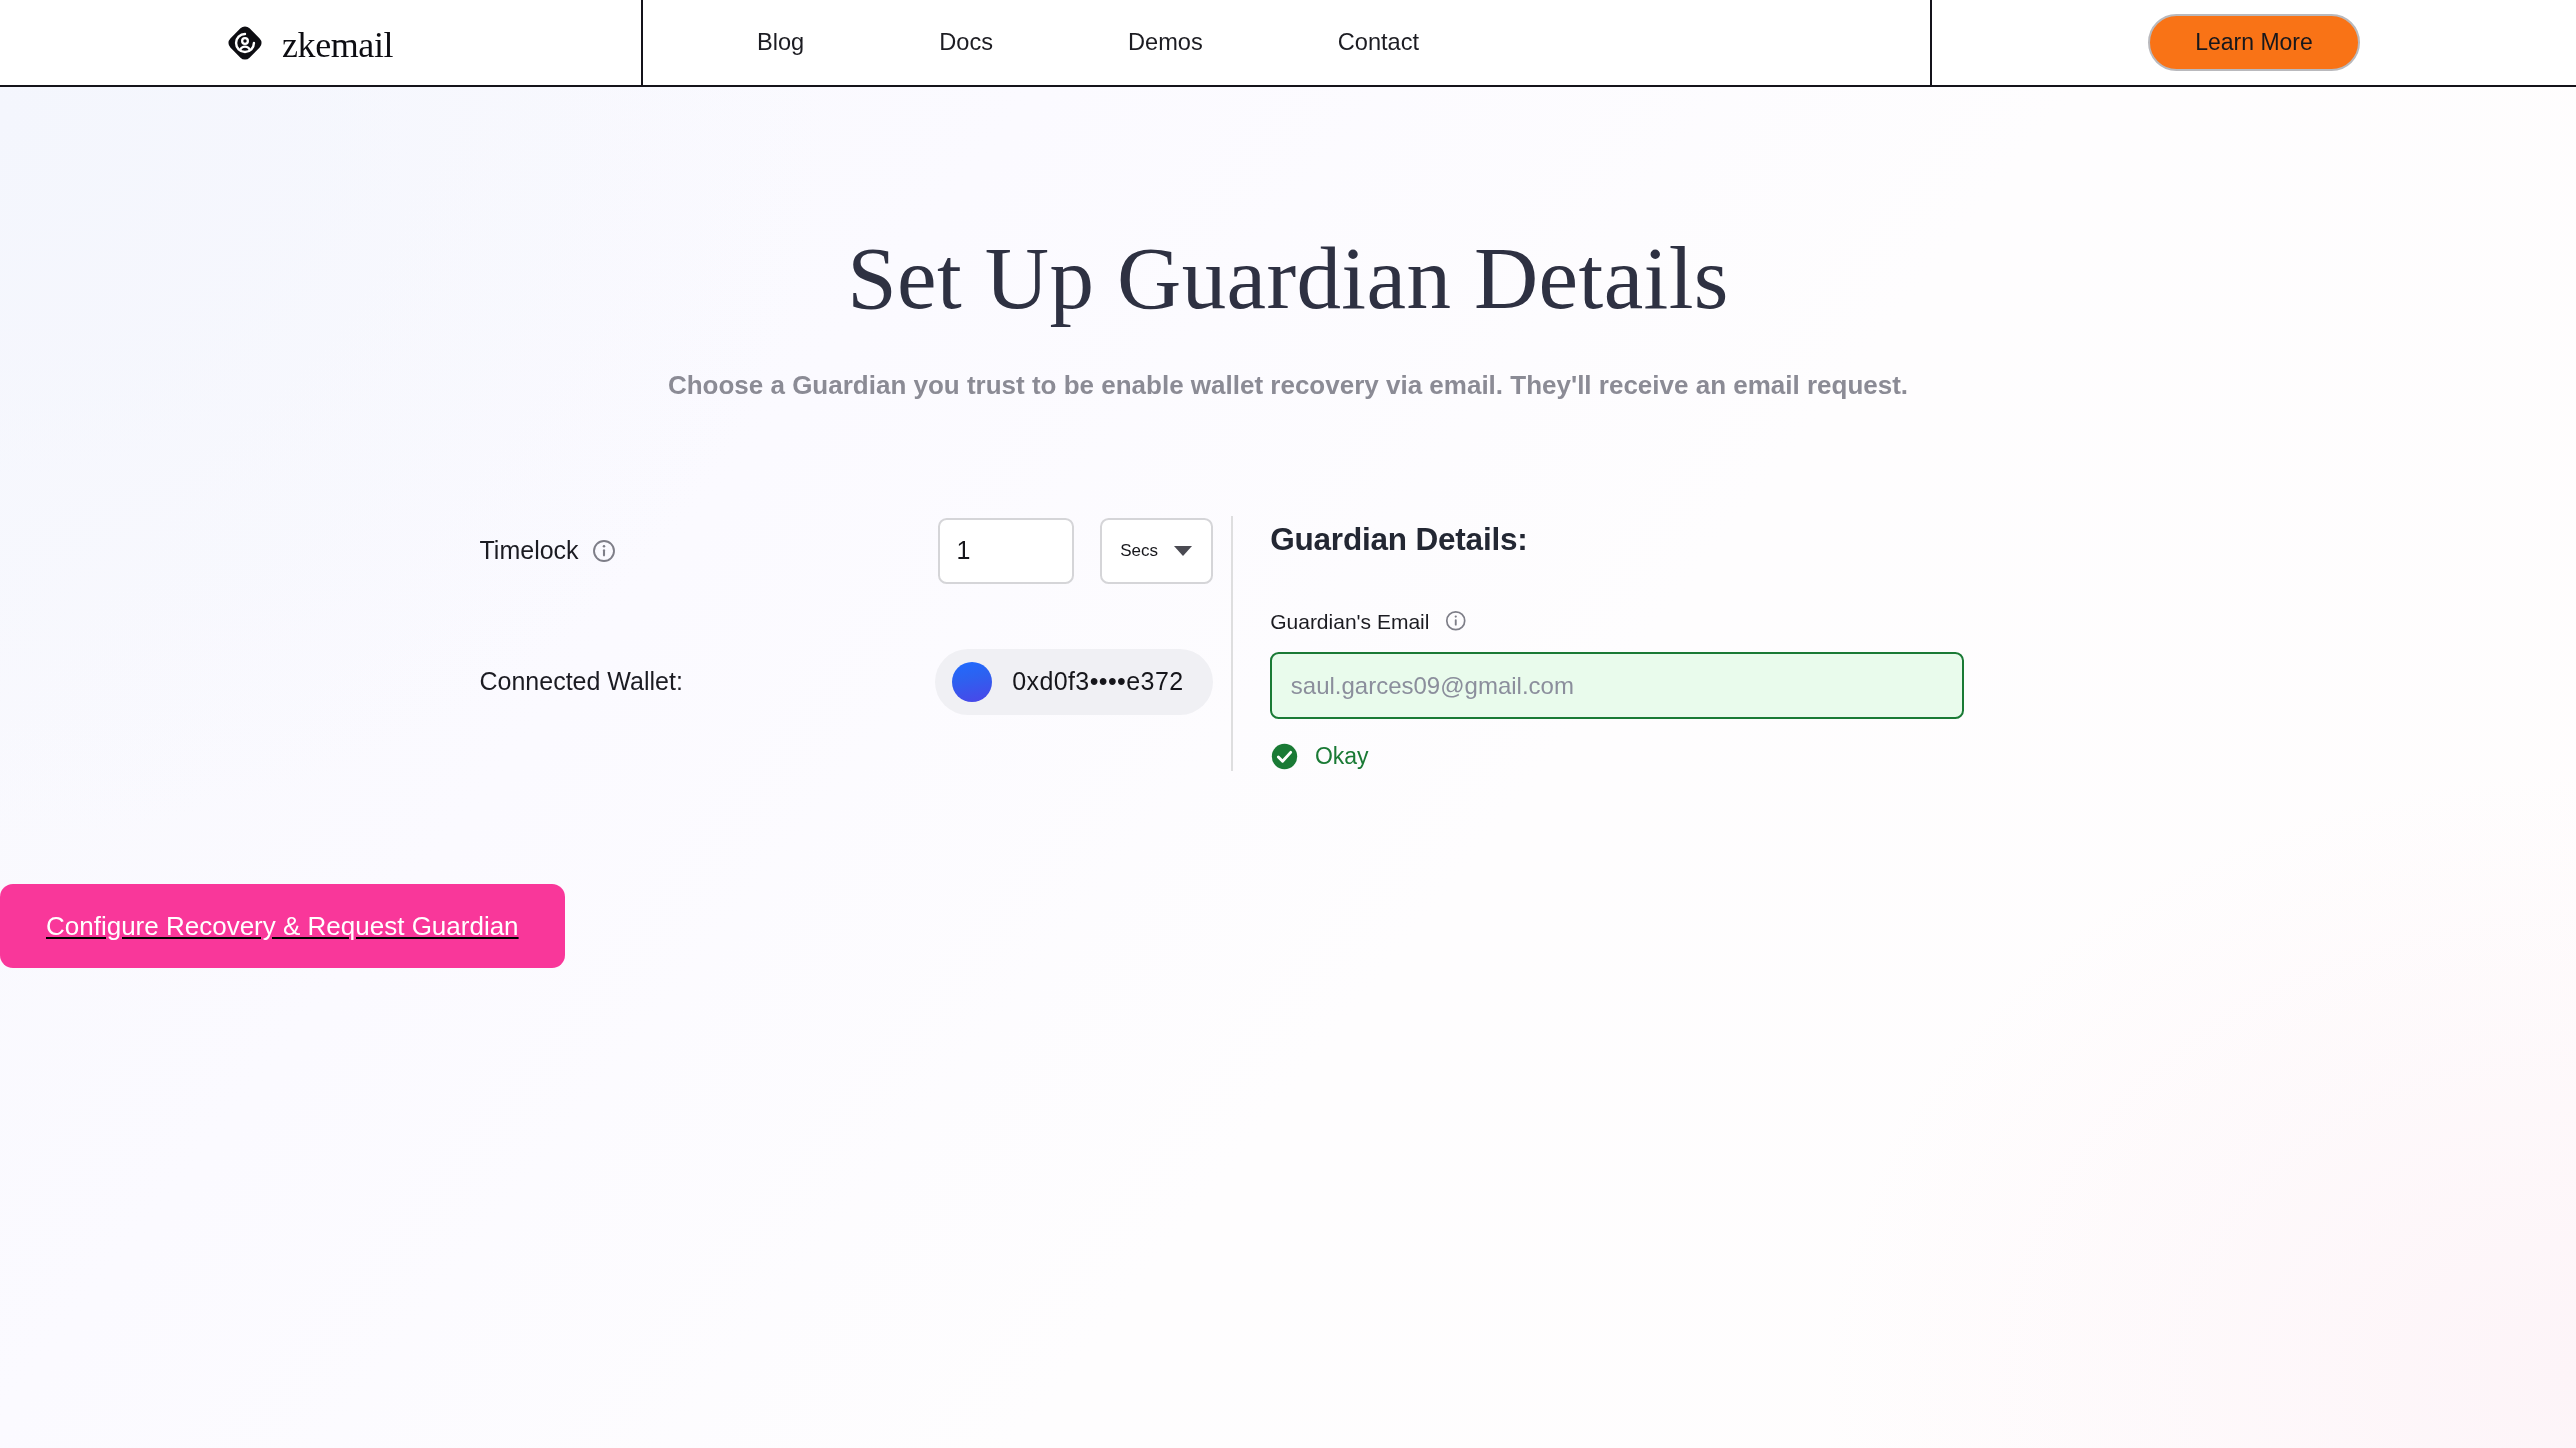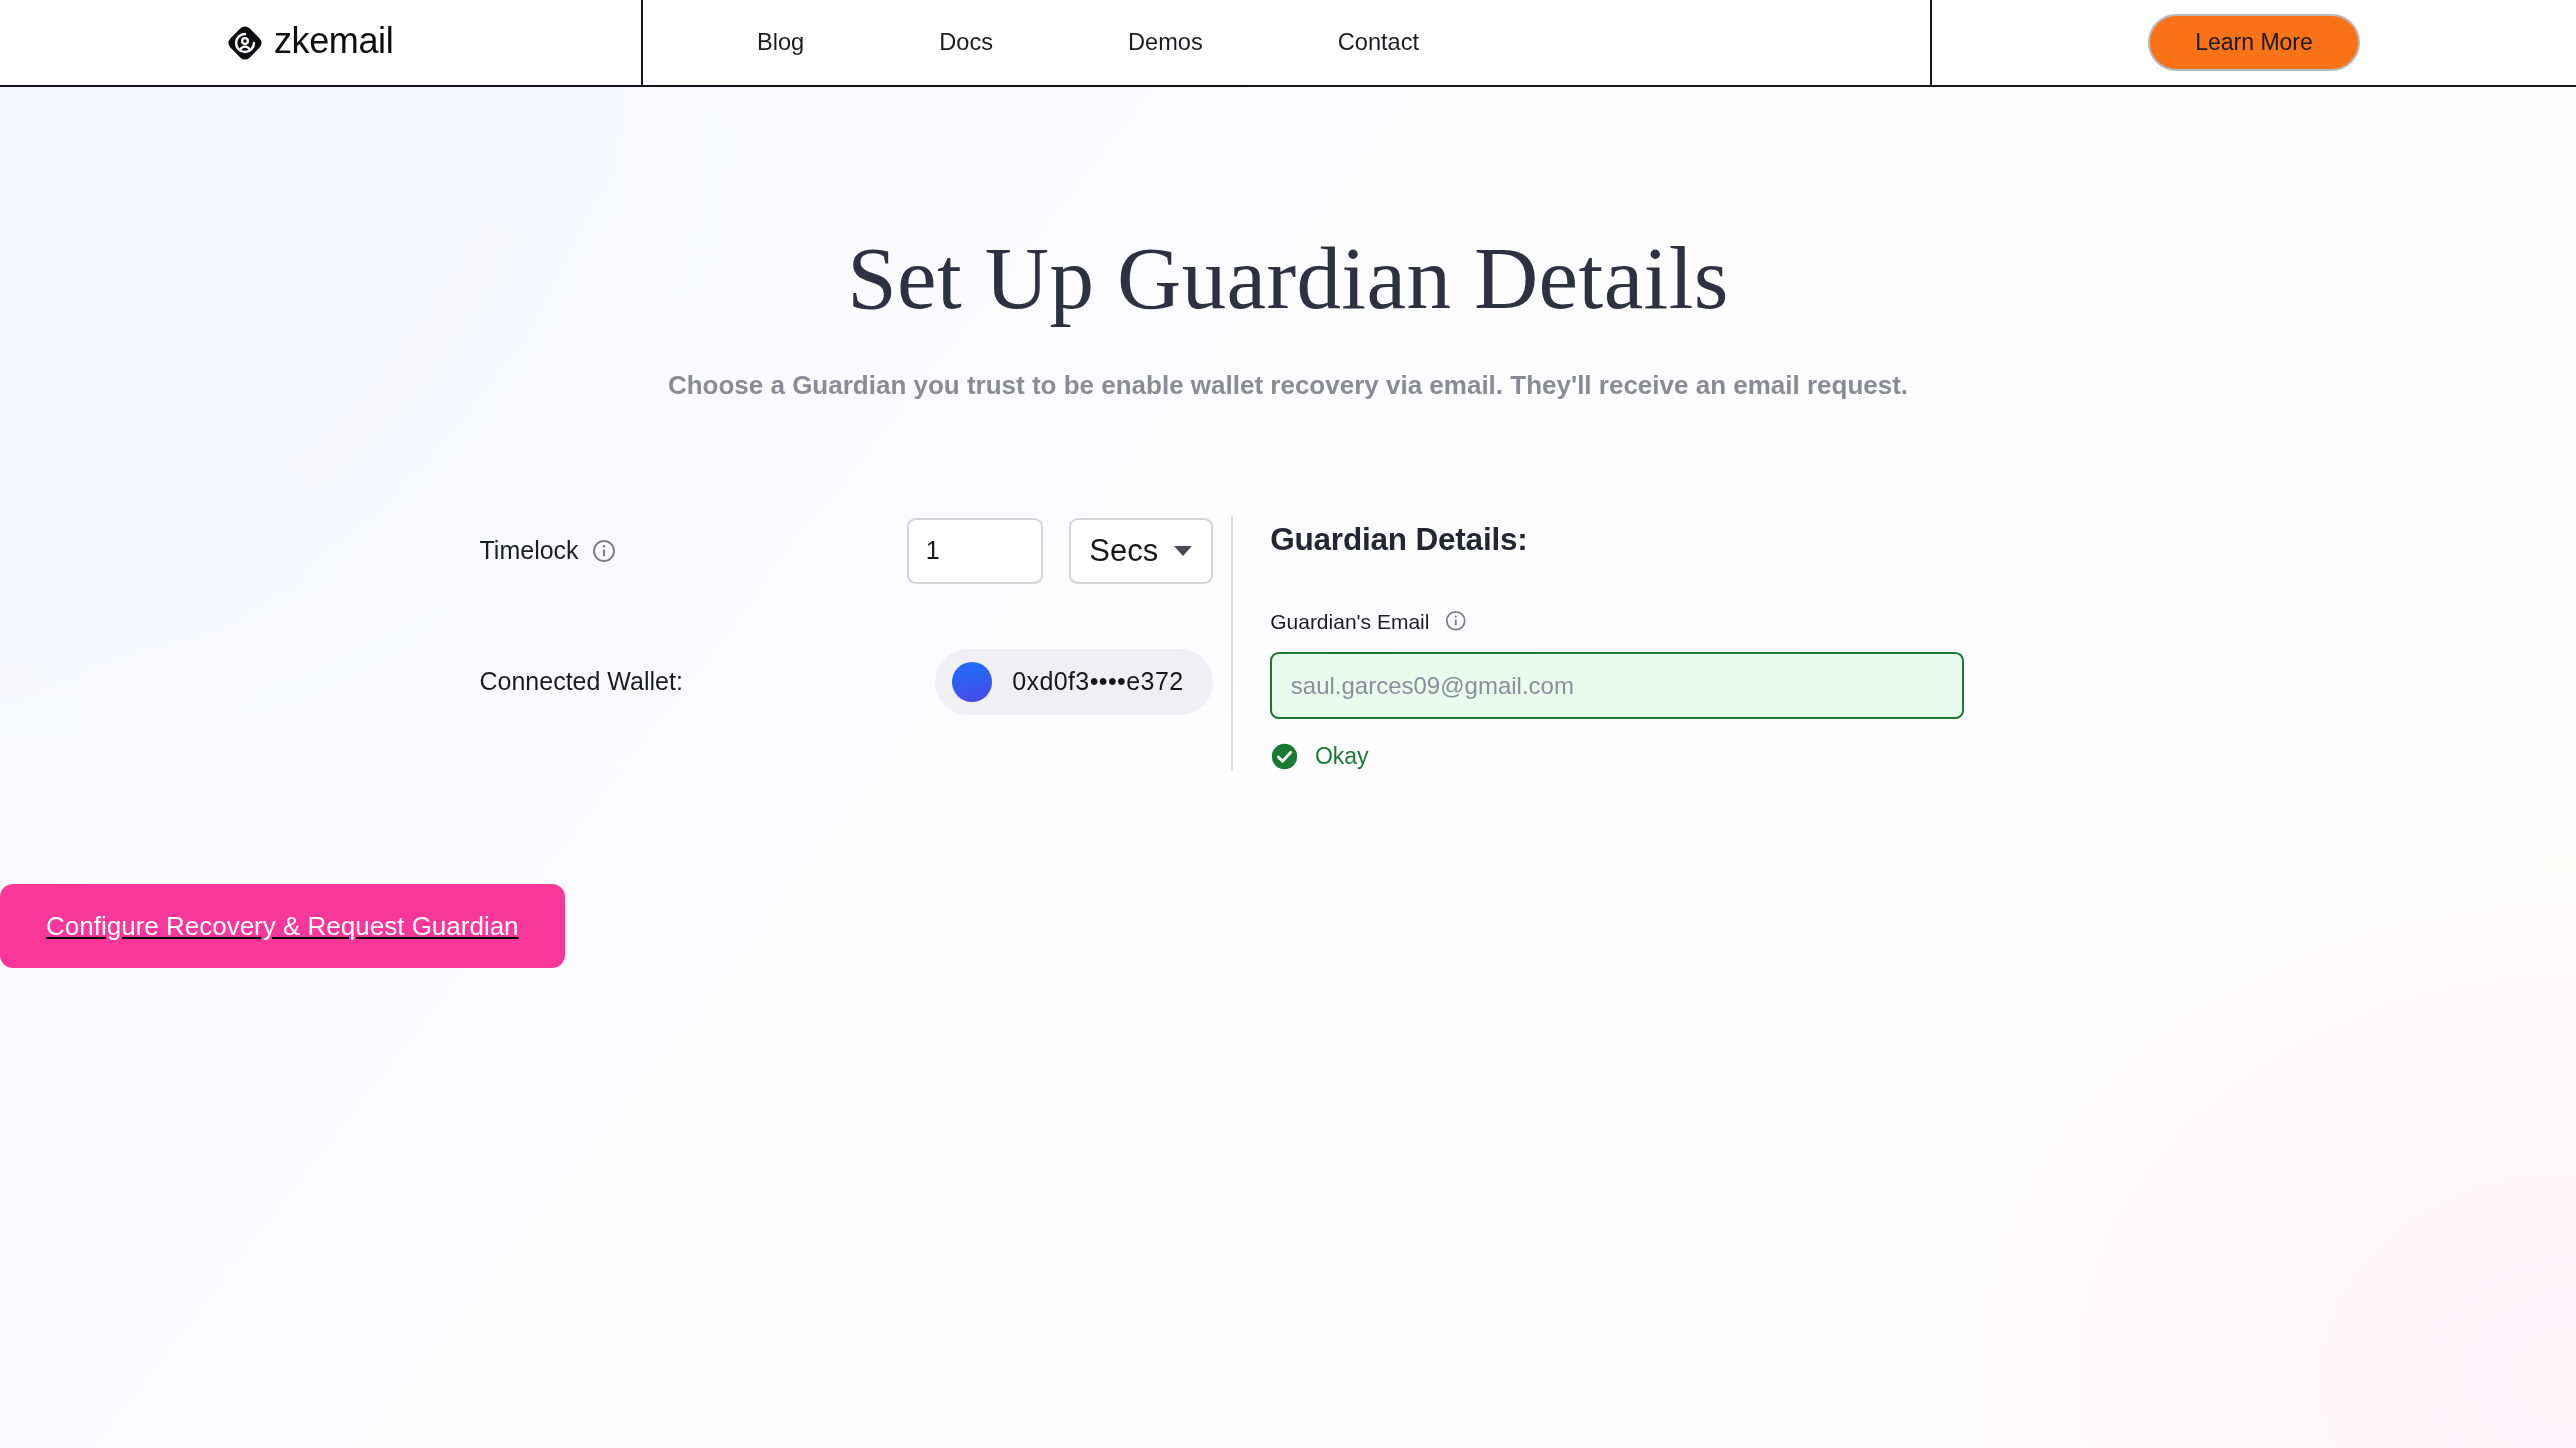--- a/index.html
+++ b/index.html
@@ -41,23 +41,24 @@
   .header-left {
     width: 643px;
     display: flex;
     align-items: center;
     padding-left: 225px;
     border-right: 2.1px solid #14131a;
   }
 
   .logo-wrap {
     display: flex;
-    align-items: flex-start;
-    gap: 9px;
-    cursor: pointer;
+    align-items: flex-end;
+    gap: 17px;
+    cursor: pointer;
+    font-family: Liberation Serif, serif;
   }
 
   .logo-mark {
     width: 40px;
     height: 40px;
     flex: none;
     display: block;
   }
 
   .logo-text {
@@ -218,21 +219,21 @@
     background: #ffffff;
     display: flex;
     align-items: center;
     justify-content: center;
     gap: 15.7px;
     padding: 0 18.6px;
     cursor: pointer;
   }
 
   .unit-select .unit-text {
-    font-size: 31px;
+    font-size: 17px;
     color: #16161b;
   }
 
   .caret {
     width: 0; height: 0;
     border-left: 9.3px solid transparent;
     border-right: 9.3px solid transparent;
     border-top: 10.7px solid #4a4a52;
     flex: none;
   }

